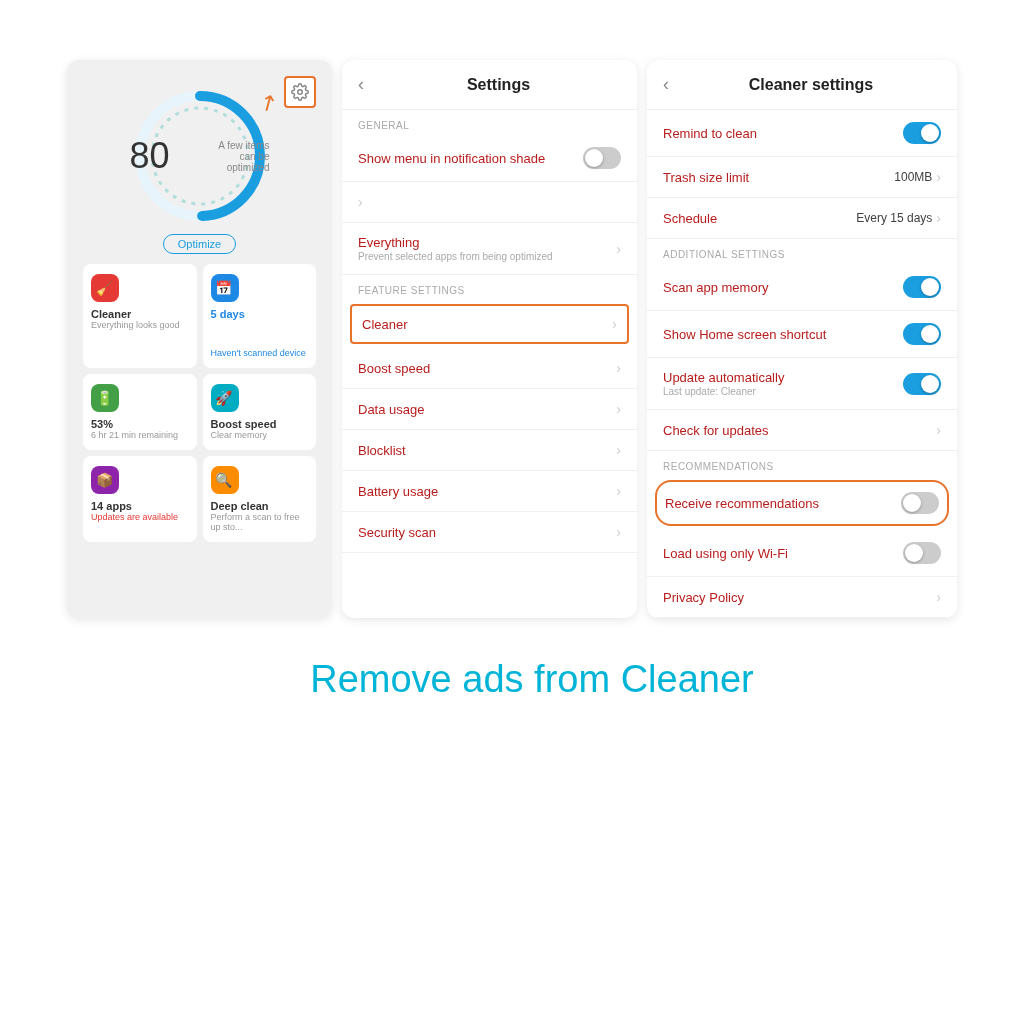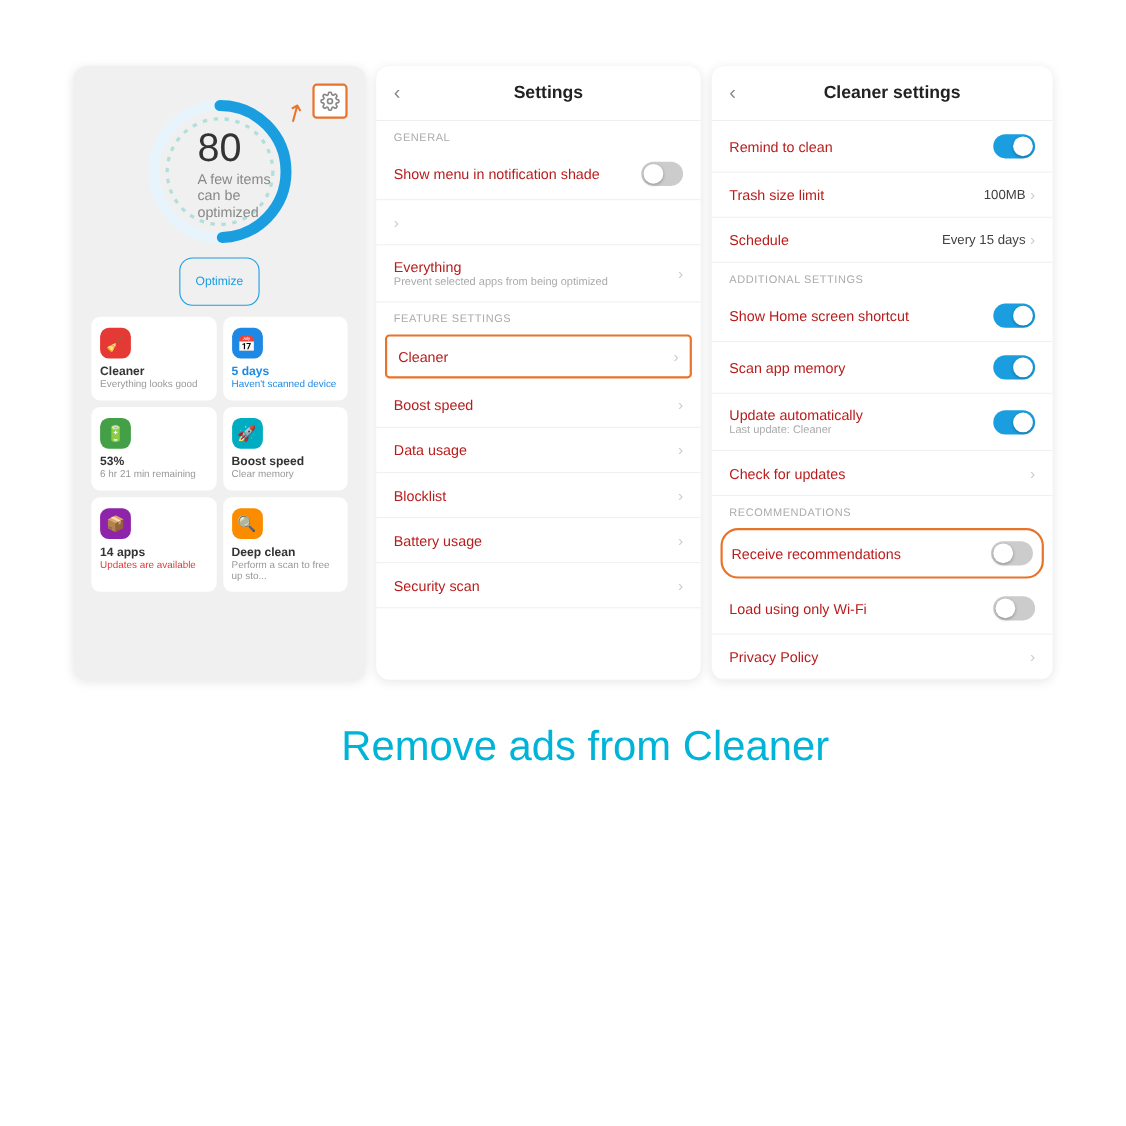--- a/index.html
+++ b/index.html
@@ -72,47 +72,47 @@
     }
 
     .score-circle svg {
       position: absolute;
       top: 0; left: 0;
       width: 100%; height: 100%;
     }
 
     .score-inner {
       display: flex;
-      flex-direction: column;
+      flex-direction: row;
       align-items: center;
       z-index: 1;
     }
 
     .score-number {
       font-size: 36px;
       font-weight: 300;
       color: #333;
     }
 
     .score-text {
-      font-size: 13px;
+      font-size: 10px;
       color: #888;
-      text-align: left;
+      text-align: right;
       max-width: 80px;
       margin-left: 40px;
     }
 
     .optimize-btn {
       display: block;
       margin: 6px auto 0 auto;
       background: transparent;
       border: 1px solid #1a9ee0;
       color: #1a9ee0;
       border-radius: 12px;
-      padding: 15px 14px;
+      padding: 3px 14px;
       font-size: 11px;
       cursor: pointer;
     }
 
     .grid-2x2 {
       display: grid;
       grid-template-columns: 1fr 1fr;
       gap: 6px;
       margin-top: 10px;
     }
@@ -139,21 +139,21 @@
     .icon-red { background: #e53935; }
     .icon-blue { background: #1e88e5; }
     .icon-green { background: #43a047; }
     .icon-teal { background: #00acc1; }
     .icon-purple { background: #8e24aa; }
     .icon-orange { background: #fb8c00; }
 
     .cell-title { font-size: 11px; font-weight: 600; color: #333; }
     .cell-sub { font-size: 9px; color: #999; }
     .cell-sub-highlight { font-size: 9px; color: #e53935; }
-    .cell-sub-blue { font-size: 9px; color: #1e88e5; }
+    .cell-sub-blue { font-size: 9px; color: #1e88e5; margin-top: 28px; }
 
     
     .panel-2 {
       width: 295px;
       background: #fff;
       padding: 0;
     }
 
     .panel-header {
       display: flex;
@@ -438,30 +438,30 @@
         <div class="settings-row-title">Schedule</div>
       </div>
       <span class="settings-value">Every 15 days</span>
       <span class="chevron">›</span>
     </div>
 
     <div class="section-label">ADDITIONAL SETTINGS</div>
 
     <div class="settings-row">
       <div class="settings-row-content">
-        <div class="settings-row-title">Show Home screen shortcut</div>
+        <div class="settings-row-title">Scan app memory</div>
       </div>
       <div class="toggle-switch toggle-on">
         <div class="toggle-knob"></div>
       </div>
     </div>
 
     <div class="settings-row">
       <div class="settings-row-content">
-        <div class="settings-row-title">Scan app memory</div>
+        <div class="settings-row-title">Show Home screen shortcut</div>
       </div>
       <div class="toggle-switch toggle-on">
         <div class="toggle-knob"></div>
       </div>
     </div>
 
     <div class="settings-row">
       <div class="settings-row-content">
         <div class="settings-row-title">Update automatically</div>
         <div class="settings-row-sub">Last update: Cleaner</div>

